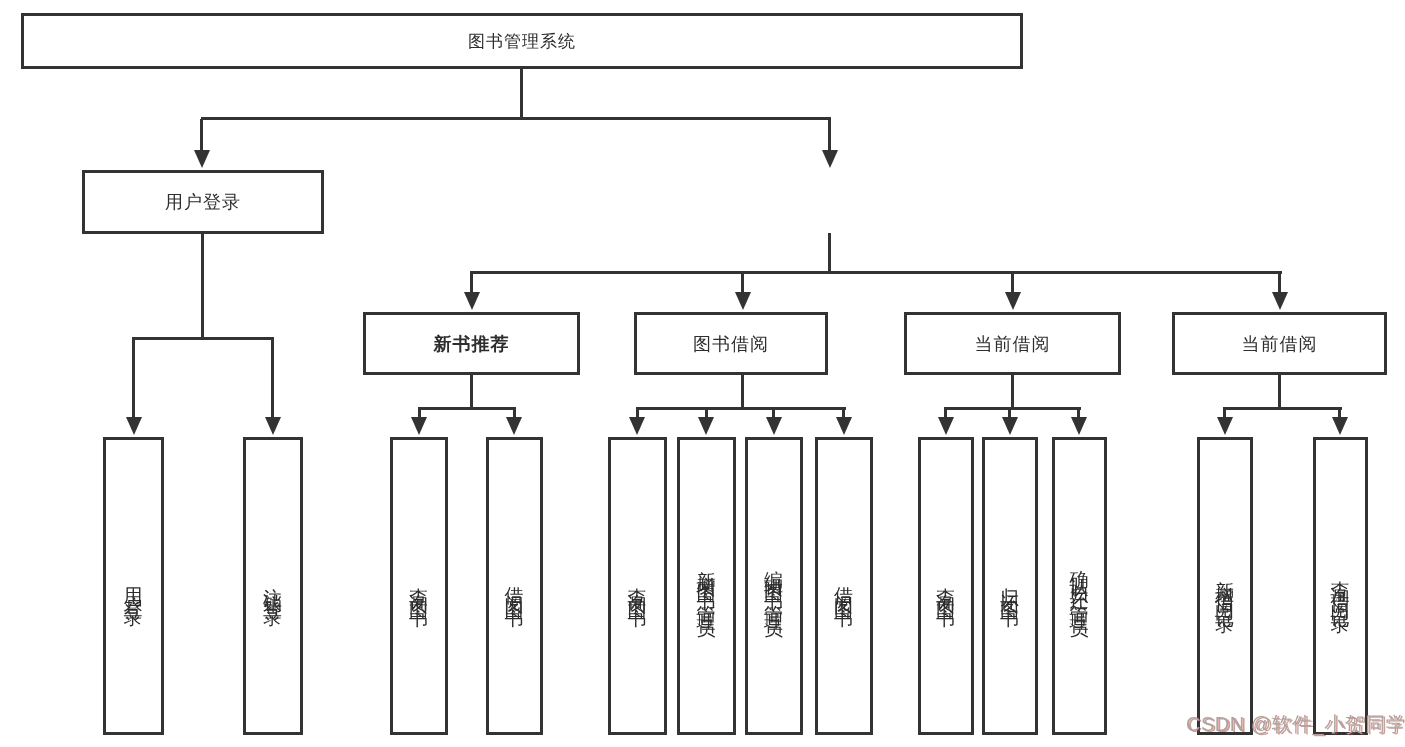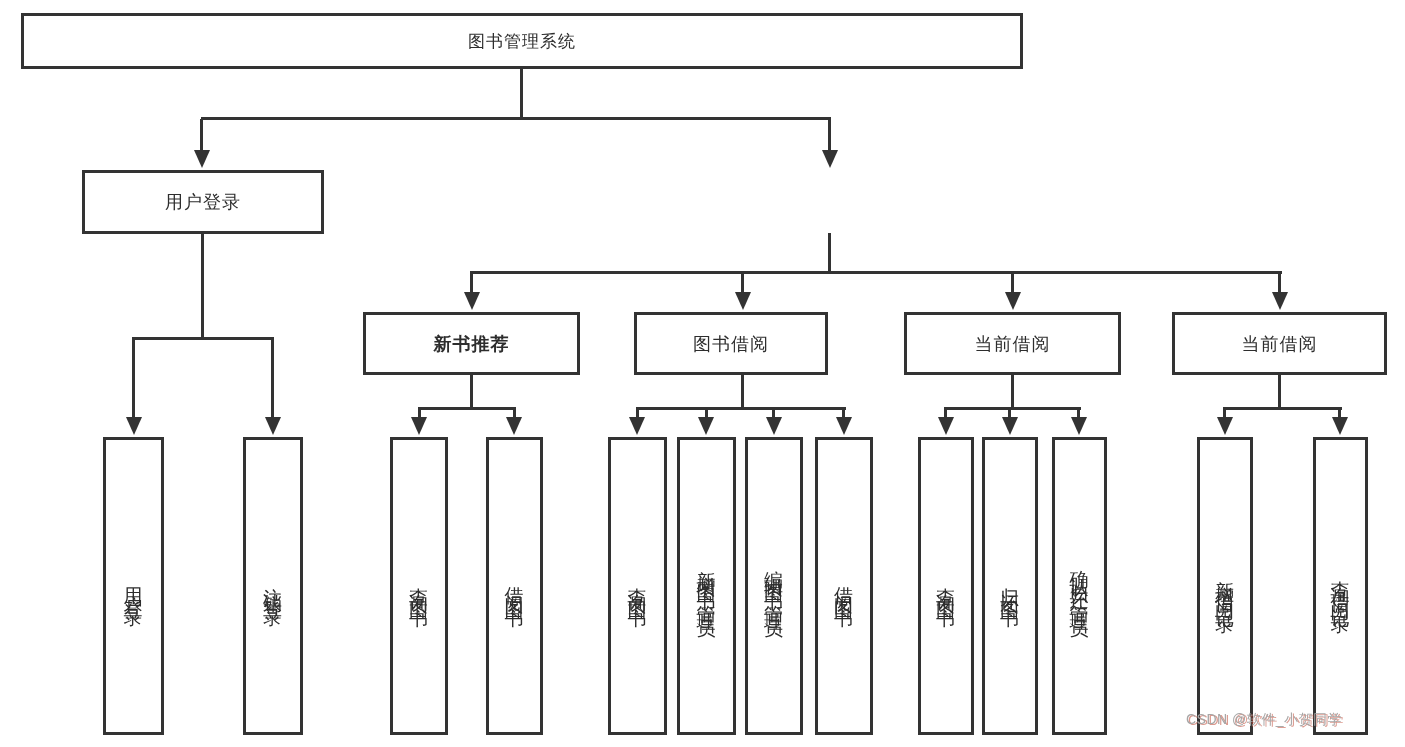--- a/index.html
+++ b/index.html
@@ -45,21 +45,21 @@
   .ln{position:absolute;background:var(--line);}
   .arrow{
     position:absolute;width:0;height:0;
     border-left:8px solid transparent;
     border-right:8px solid transparent;
     border-top:18px solid var(--line);
   }
   .watermark{
     position:absolute;
     left:1186px;top:711px;
-    font-size:14px;
+    font-size:20px;
     color:#a6a6a6;
     text-shadow:2px 1px 0 rgba(190,70,50,0.55);
     white-space:nowrap;
     letter-spacing:0.5px;
   }
 </style>
 </head>
 <body>
 
 <div id="stage">

